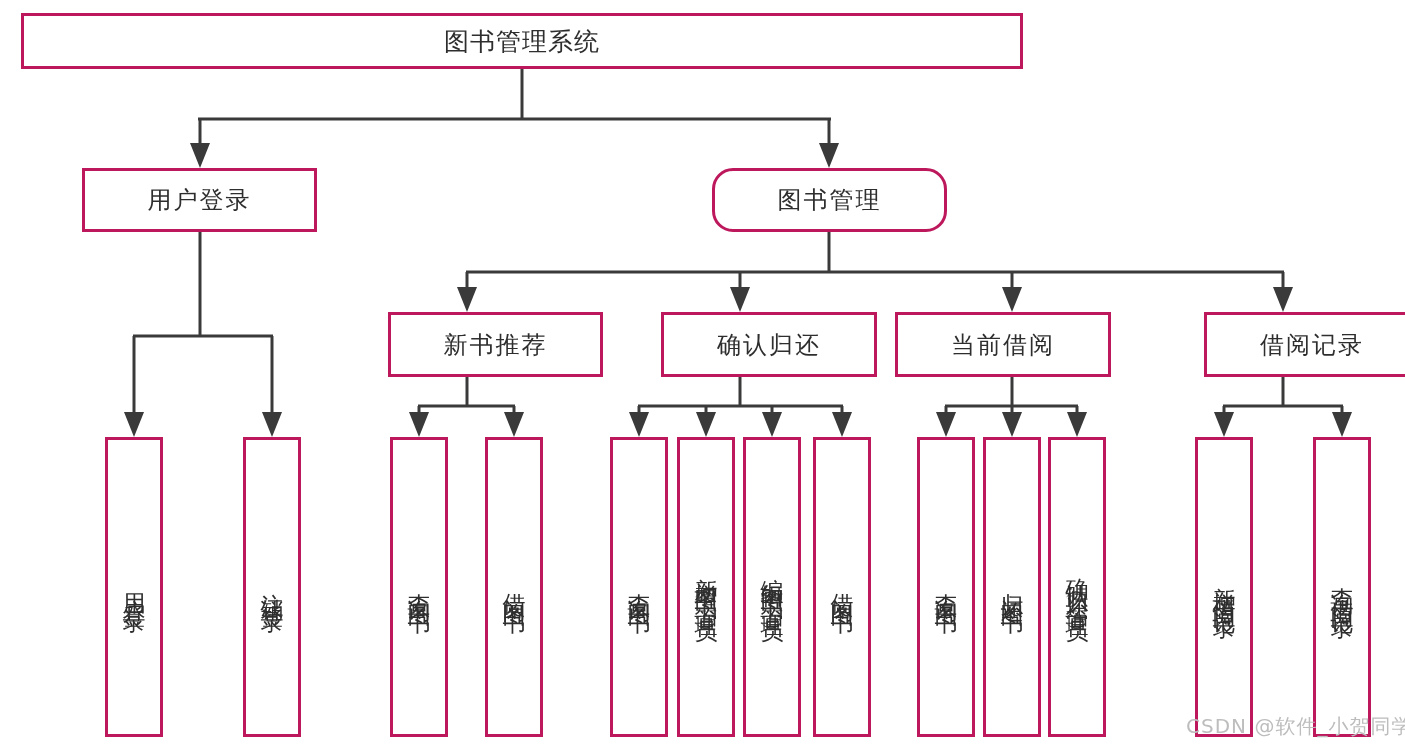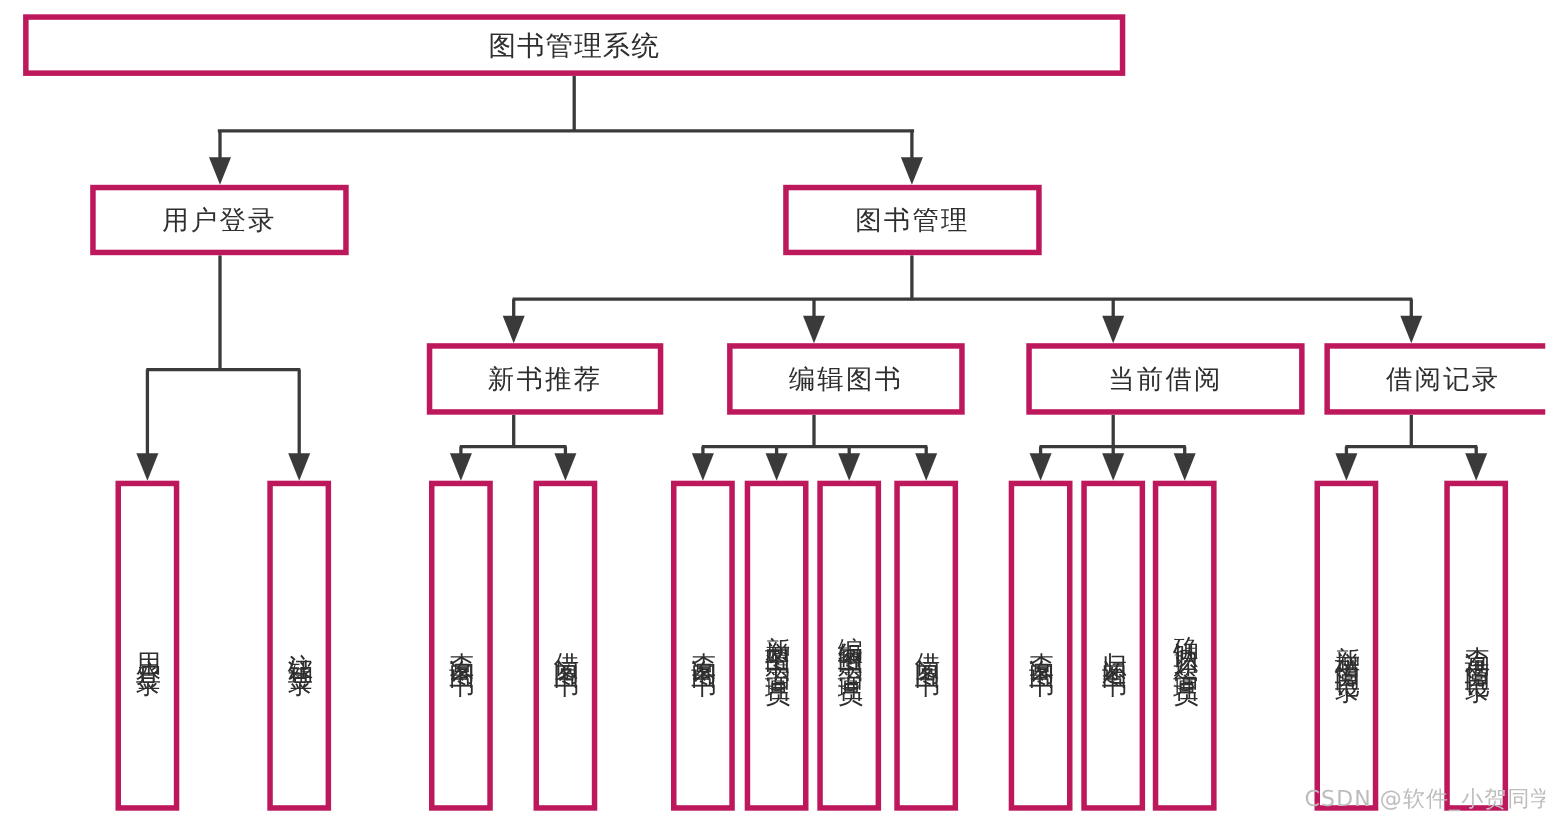--- a/index.html
+++ b/index.html
@@ -19,44 +19,44 @@
     position: absolute;
     left: 0;
     top: 0;
     width: 1405px;
     height: 747px;
     pointer-events: none;
   }
   .node {
     position: absolute;
     box-sizing: border-box;
-    border: 5px solid #be185d;
+    border: 3px solid #be185d;
     background: #ffffff;
     color: #2e2e2e;
     display: flex;
     align-items: center;
     justify-content: center;
     line-height: 1;
   }
   .h-node {
     font-size: 24px;
     letter-spacing: 2px;
   }
   .root-node {
     left: 21px; top: 13px; width: 1002px; height: 56px;
     font-size: 25px;
     letter-spacing: 1px;
   }
   .l2 { top: 168px; height: 64px; width: 235px; }
   .n-user-login   { left: 82px;  }
-  .n-book-mgmt    { left: 712px; }
+  .n-book-mgmt    { left: 712px; border-radius: 21px; }
   .l3 { top: 312px; height: 65px; margin-left: 29px; }
   .n-new-book     { left: 359px;  width: 215px; }
   .n-book-borrow  { left: 632px;  width: 216px; }
-  .n-cur-borrow   { left: 904px;  width: 253px; }
+  .n-cur-borrow   { left: 866px;  width: 216px; font-family: Liberation Serif, serif; }
   .n-borrow-rec   { left: 1175px; width: 216px; text-align: right; }
   .leaf {
     top: 437px; height: 300px; width: 58px;
     writing-mode: vertical-rl;
     text-orientation: mixed;
     font-size: 23px;
     letter-spacing: 6px;
   }
   .leaf-1  { left: 105px;  }
   .leaf-2  { left: 243px;  }
@@ -150,21 +150,21 @@
     <line x1="1342" y1="406" x2="1342" y2="414"></line>
     <polygon points="1332,412 1352,412 1342,437"></polygon>
   </svg>
 
   <div class="node root-node">图书管理系统</div>
 
   <div class="node h-node l2 n-user-login">用户登录</div>
   <div class="node h-node l2 n-book-mgmt">图书管理</div>
 
   <div class="node h-node l3 n-new-book">新书推荐</div>
-  <div class="node h-node l3 n-book-borrow">编辑图书</div>
+  <div class="node h-node l3 n-book-borrow">确认归还</div>
   <div class="node h-node l3 n-cur-borrow">当前借阅</div>
   <div class="node h-node l3 n-borrow-rec">借阅记录</div>
 
   <div class="node leaf leaf-1">用户登录</div>
   <div class="node leaf leaf-2">注销登录</div>
 
   <div class="node leaf leaf-3">查询图书</div>
   <div class="node leaf leaf-4">借阅图书</div>
 
   <div class="node leaf leaf-5">查询图书</div>

